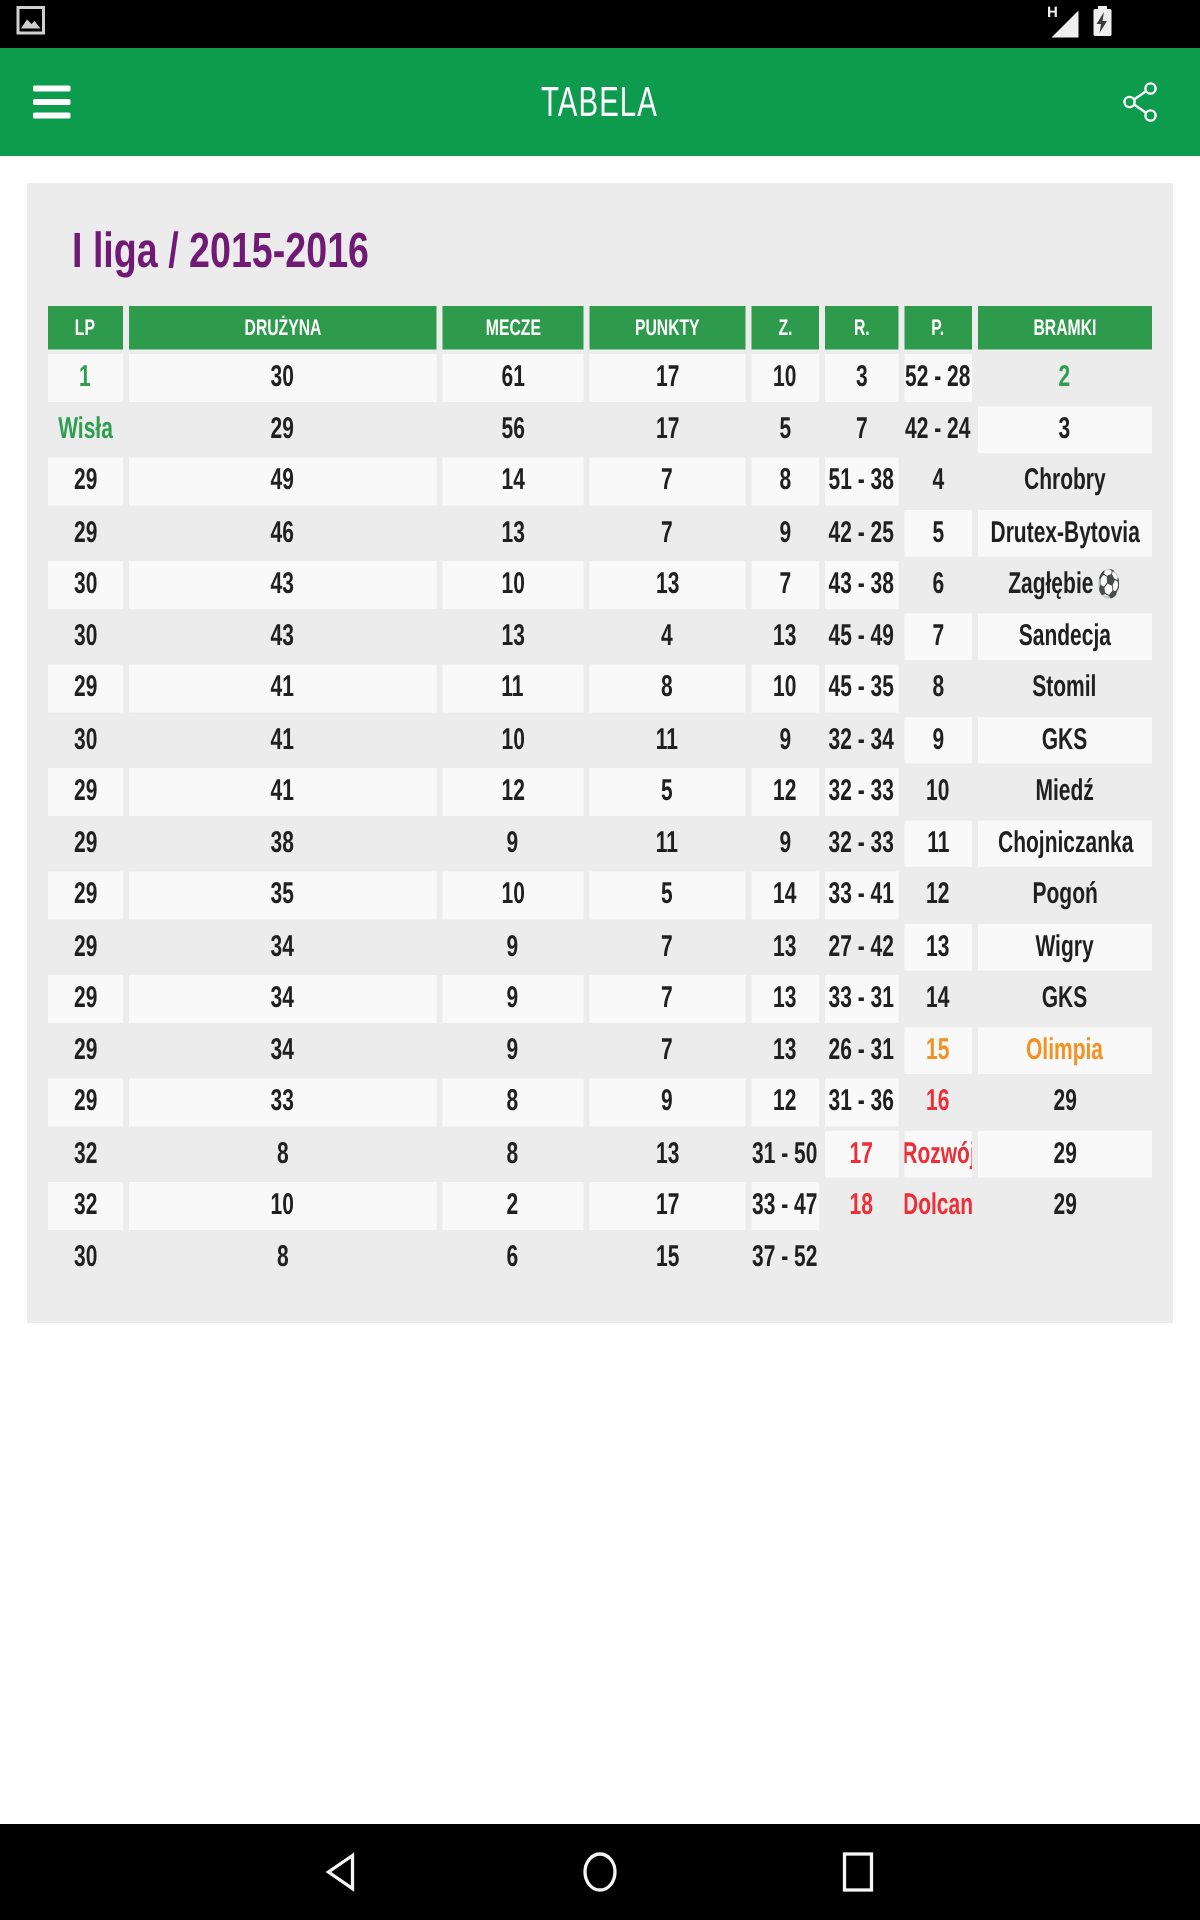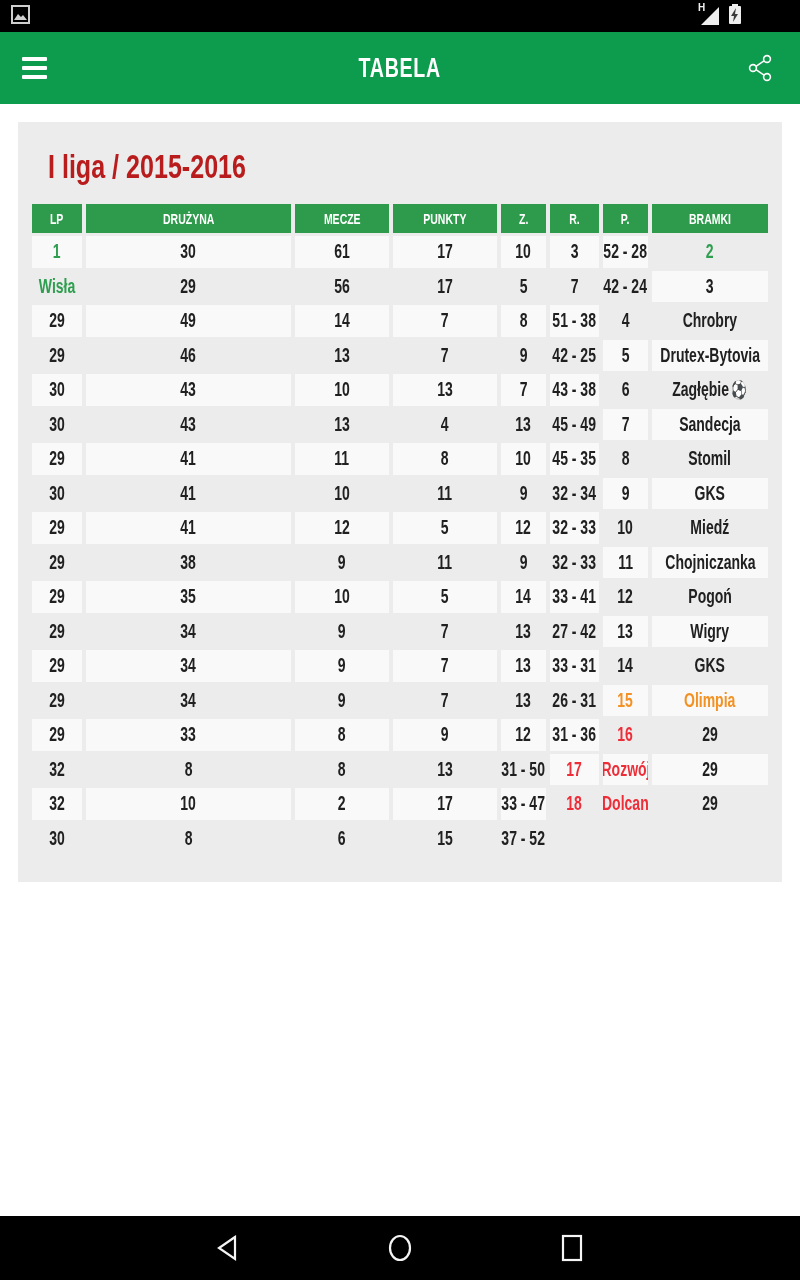--- a/index.html
+++ b/index.html
@@ -21,33 +21,33 @@
   
   .app-bar {
     height:72px; background:#0d9b4d;
     display:flex; align-items:center;
     padding:0 22px; position:relative;
   }
   .menu-btn { width:34px; height:34px; display:flex; flex-direction:column; justify-content:center; gap:5px; cursor:pointer; }
   .menu-btn .bar { width:25px; height:4px; background:#fff; border-radius:1px; }
   .app-title {
     position:absolute; left:0; right:0; text-align:center;
-    color:#fff; font-size:28px; font-weight:700; letter-spacing:1px;
+    color:#fff; font-size:28px; font-weight:400; letter-spacing:1px;
   }
   .cond { display:inline-block; transform:scaleX(0.70); transform-origin:center; white-space:nowrap; }
   .cond-l { display:inline-block; transform:scaleX(0.76); transform-origin:left center; white-space:nowrap; }
   .share-btn { margin-left:auto; width:36px; height:36px; display:flex; align-items:center; justify-content:center; cursor:pointer; position:relative; z-index:2; }
   
   .card {
     margin:18px 18px 0 18px;
     background:#ececec;
     padding:26px 14px 28px 14px;
   }
   .page-heading {
-    color:#b91c1c; font-size:33px; font-weight:bold;
+    color:#701a75; font-size:33px; font-weight:bold;
     margin:0 0 18px 16px;
   }
   
   .league-table {
     display:grid;
     grid-template-columns:50px 205px 94px 104px 45px 49px 45px 116px;
     grid-template-rows:29px;
     grid-auto-rows:31.5px;
     column-gap:4px; row-gap:3px;
   }

